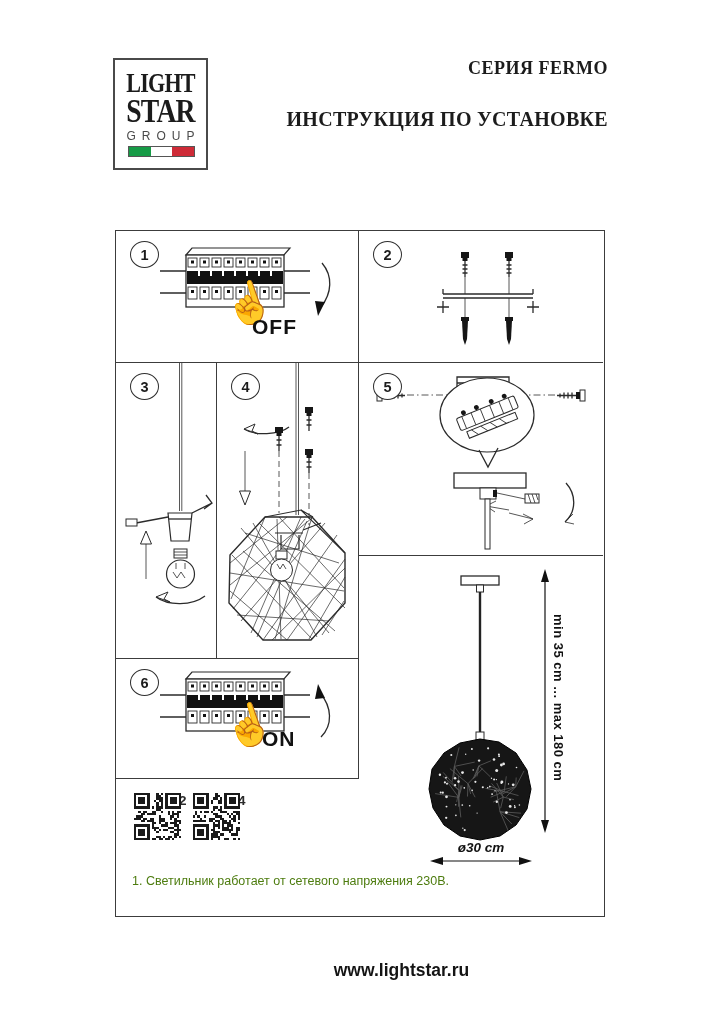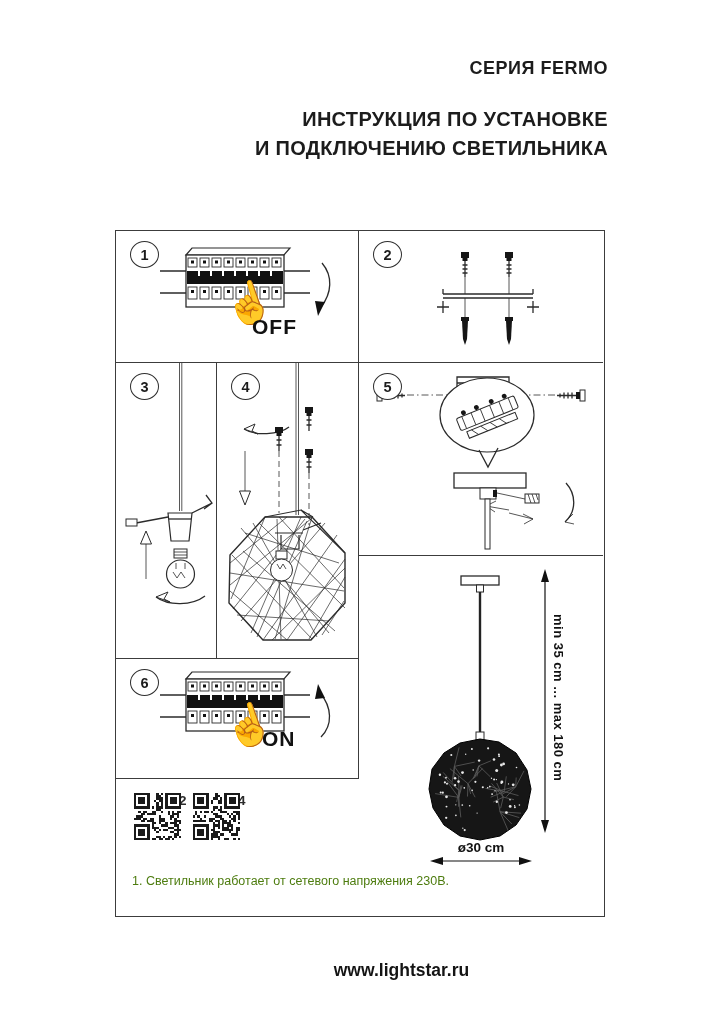--- a/index.html
+++ b/index.html
@@ -6,21 +6,21 @@
   body{background:#e8e8e8;font-family:"Liberation Sans",sans-serif;}
   .page{position:relative;width:723px;height:1024px;background:#ffffff;margin:0 auto;overflow:hidden;color:#1c1c1c;}
 
   
   .logo-box{position:absolute;left:113px;top:58px;width:95px;height:112px;border:2px solid #4a4a4a;box-sizing:border-box;text-align:center;}
   .logo-line1{display:block;margin-top:11px;font-family:"Liberation Serif",serif;font-weight:bold;font-size:27px;line-height:25px;letter-spacing:-1px;transform:scaleX(.82);color:#1b1b1b;}
   .logo-line2{display:block;font-family:"Liberation Serif",serif;font-weight:bold;font-size:33px;line-height:30px;letter-spacing:-1px;transform:scaleX(.84);color:#1b1b1b;}
   .logo-line3{display:block;margin-top:3px;font-size:12px;letter-spacing:6px;text-indent:6px;color:#4a4a4a;}
   .logo-flag{position:absolute;left:13px;bottom:11px;width:65px;height:9px;border:1px solid #555;display:flex;}
   .logo-flag i{flex:1;}
-  .header-text{position:absolute;right:115px;top:55px;text-align:right;}
+  .header-text{position:absolute;right:115px;top:55px;text-align:right;font-family:Liberation Serif, serif;}
   .hdr-series{font-weight:bold;font-size:18px;line-height:26px;letter-spacing:.5px;}
   .hdr-title{margin-top:24px;font-weight:bold;font-size:20px;line-height:29px;letter-spacing:.3px;}
 
   
   .diagram{position:absolute;left:115px;top:230px;width:490px;height:687px;border:1.5px solid #3c3c3c;box-sizing:border-box;}
   .panel{position:absolute;box-sizing:border-box;}
   .b-r{border-right:1.5px solid #3c3c3c;}
   .b-b{border-bottom:1.5px solid #3c3c3c;}
   .p1{left:0;top:0;width:243px;height:132px;}
   .p2{left:243px;top:0;width:244px;height:132px;}
@@ -40,21 +40,21 @@
 
   
   .qr-col{position:absolute;top:14px;width:60px;text-align:left;}
   .qr-col.c1{left:18px;} .qr-col.c2{left:77px;}
   .qr-label{font-weight:bold;font-size:13.5px;letter-spacing:1.5px;color:#2b2b2b;}
   .qr-code{margin-top:6px;width:47px;height:47px;}
   .qr-code svg{width:47px;height:47px;display:block;}
 
   
   .dim-v{position:absolute;left:192px;top:58px;height:186px;writing-mode:vertical-rl;font-weight:bold;font-size:13px;letter-spacing:.5px;white-space:nowrap;color:#111;}
-  .dim-h{position:absolute;left:86px;top:284px;width:72px;text-align:center;font-weight:bold;font-size:13.5px;color:#111;}
+  .dim-h{position:absolute;left:86px;top:284px;width:72px;text-align:center;font-weight:bold;font-size:13.5px;color:#111;font-style:italic;}
 
   
   .notes p{margin:0;font-size:12.5px;line-height:18px;color:#4d7c0f;}
   .footer{position:absolute;left:0;top:960px;width:100%;text-align:center;font-weight:bold;font-size:17.5px;color:#141414;padding-left:40px;}
 
   svg .ln{stroke:#2b2b2b;stroke-width:1.3;fill:none;}
   svg .thin{stroke:#2b2b2b;stroke-width:.8;fill:none;}
   svg .fillk{fill:#161616;stroke:none;}
 </style>
 </head>
@@ -109,26 +109,35 @@
         <rect x="74" y="26" width="2" height="5"></rect>
         <rect x="86" y="26" width="2" height="5"></rect>
         <rect x="98" y="26" width="2" height="5"></rect>
         <rect x="110" y="26" width="2" height="5"></rect>
     </g>
   </symbol>
 </svg>
 
 <div class="page">
 
+  <div class="logo-box">
+    <span class="logo-line1">LIGHT</span>
+    <span class="logo-line2">STAR</span>
+    <span class="logo-line3">GROUP</span>
+    <span class="logo-flag">
+      <i style="background:#169b46"></i>
+        <i style="background:#ffffff"></i>
+        <i style="background:#ce2b37"></i>
+    </span>
+  </div>
 
   <div class="header-text">
     <div class="hdr-series">СЕРИЯ FERMO</div>
     <div class="hdr-title">
       <span>ИНСТРУКЦИЯ ПО УСТАНОВКЕ</span><br>
-      <span>И ПОДКЛЮЧЕНИЮ СВЕТИЛЬНИКА</span>
     </div>
   </div>
 
   <div class="diagram">
 
     <div class="panel p1 b-r b-b">
       <span class="badge">1</span>
       <svg width="243" height="130" viewBox="0 0 243 130">
         <use href="#breaker" x="44" y="14" width="150" height="70"></use>
         <path class="ln" d="M206,32 C217,45 216,62 205,76" stroke-width="1.6"></path>

